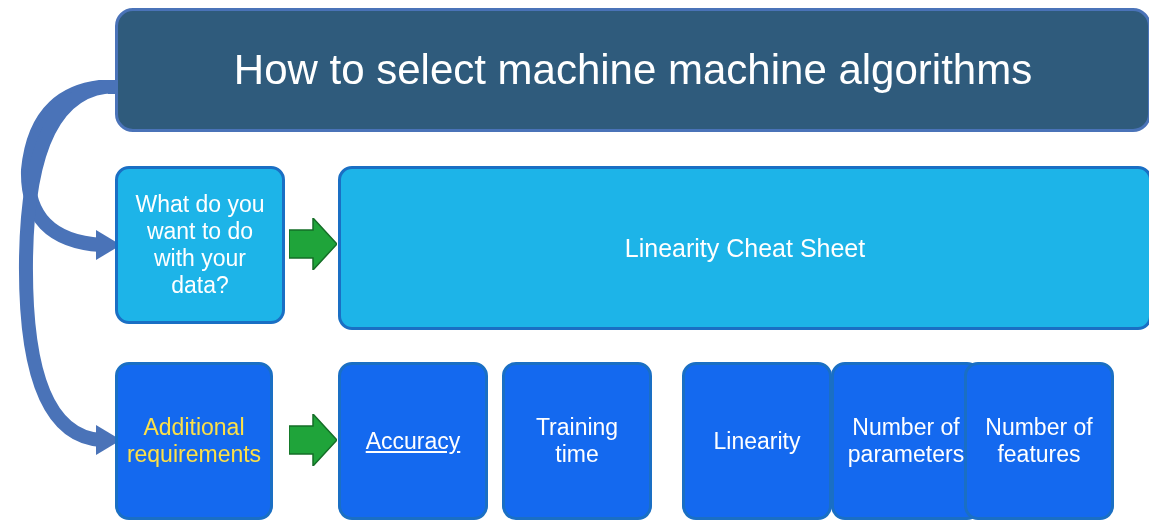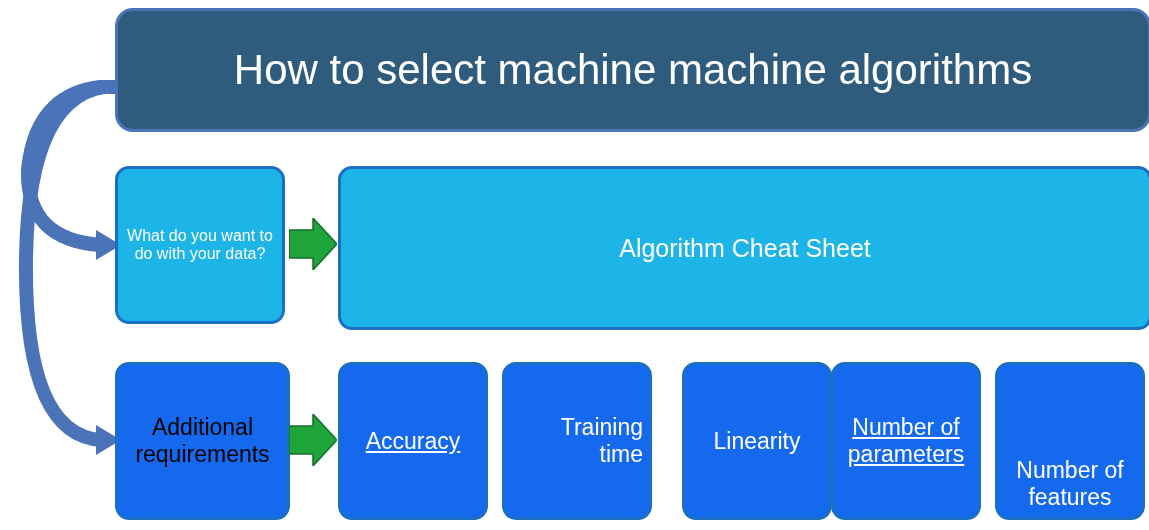--- a/index.html
+++ b/index.html
@@ -30,21 +30,21 @@
   .q-box {
     position: absolute;
     left: 115px;
     top: 166px;
     width: 170px;
     height: 158px;
     background: #1db4e8;
     border: 3px solid #1a6fc4;
     border-radius: 14px;
     color: white;
-    font-size: 16px;
+    font-size: 23px;
     display: flex;
     align-items: center;
     justify-content: center;
     text-align: center;
     padding: 8px;
     box-sizing: border-box;
   }
   .cheat-box {
     position: absolute;
     left: 338px;
@@ -57,26 +57,26 @@
     color: white;
     font-size: 25px;
     display: flex;
     align-items: center;
     justify-content: center;
   }
   .req-box {
     position: absolute;
     left: 115px;
     top: 362px;
-    width: 175px;
+    width: 158px;
     height: 158px;
     background: #1469ef;
     border: 3px solid #1a6fc4;
     border-radius: 14px;
-    color: #000000;
+    color: #fde047;
     font-size: 23px;
     display: flex;
     align-items: center;
     justify-content: center;
     text-align: center;
     padding: 0;
     box-sizing: border-box;
   }
   .crit-box {
     position: absolute;
@@ -130,40 +130,40 @@
   <span>What do you want to do with your data?</span>
 </div>
 
 <div class="green-arrow" style="left:289px; top:218px;">
   <svg viewBox="0 0 48 52">
     <polygon points="0,12 24,12 24,0 48,26 24,52 24,40 0,40" fill="#1fa43a" stroke="#156e27" stroke-width="1.5"></polygon>
   </svg>
 </div>
 
 <div class="cheat-box">
-  <span>Algorithm Cheat Sheet</span>
+  <span>Linearity Cheat Sheet</span>
 </div>
 
 <div class="req-box">
   <span>Additional requirements</span>
 </div>
 
 <div class="green-arrow" style="left:289px; top:414px;">
   <svg viewBox="0 0 48 52">
     <polygon points="0,12 24,12 24,0 48,26 24,52 24,40 0,40" fill="#1fa43a" stroke="#156e27" stroke-width="1.5"></polygon>
   </svg>
 </div>
 
 <div class="crit-box" style="left:338px;text-decoration:underline;">
   <span>Accuracy</span>
 </div>
-<div class="crit-box" style="left:502px;text-align:right;">
+<div class="crit-box" style="left:502px;">
   <span>Training time</span>
 </div>
 <div class="crit-box" style="left:666px;margin-left:16px;">
   <span>Linearity</span>
 </div>
-<div class="crit-box" style="left:831px;text-decoration:underline;">
+<div class="crit-box" style="left:831px;">
   <span>Number of parameters</span>
 </div>
-<div class="crit-box" style="left:995px;align-items:flex-end;">
+<div class="crit-box" style="left:964px;">
   <span>Number of features</span>
 </div>
 
 </body></html>

